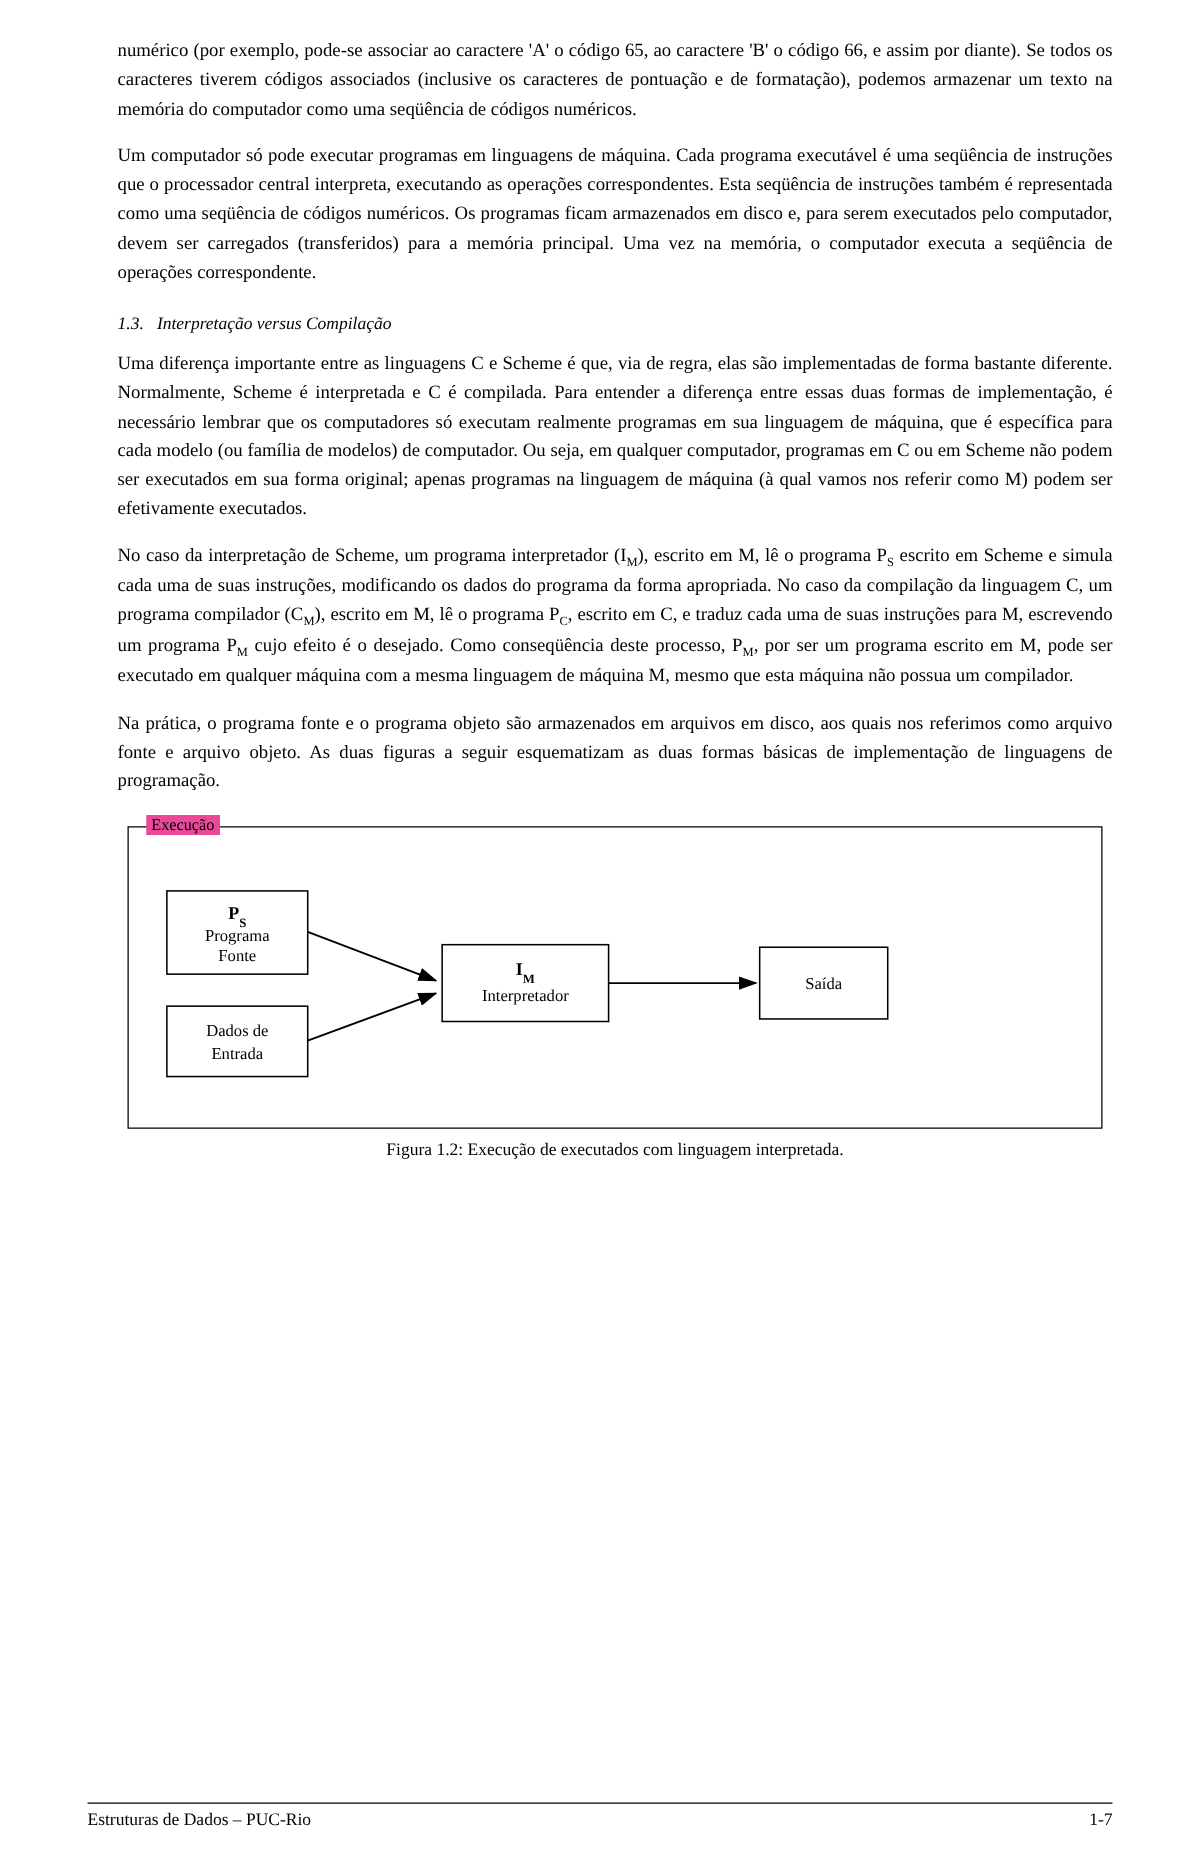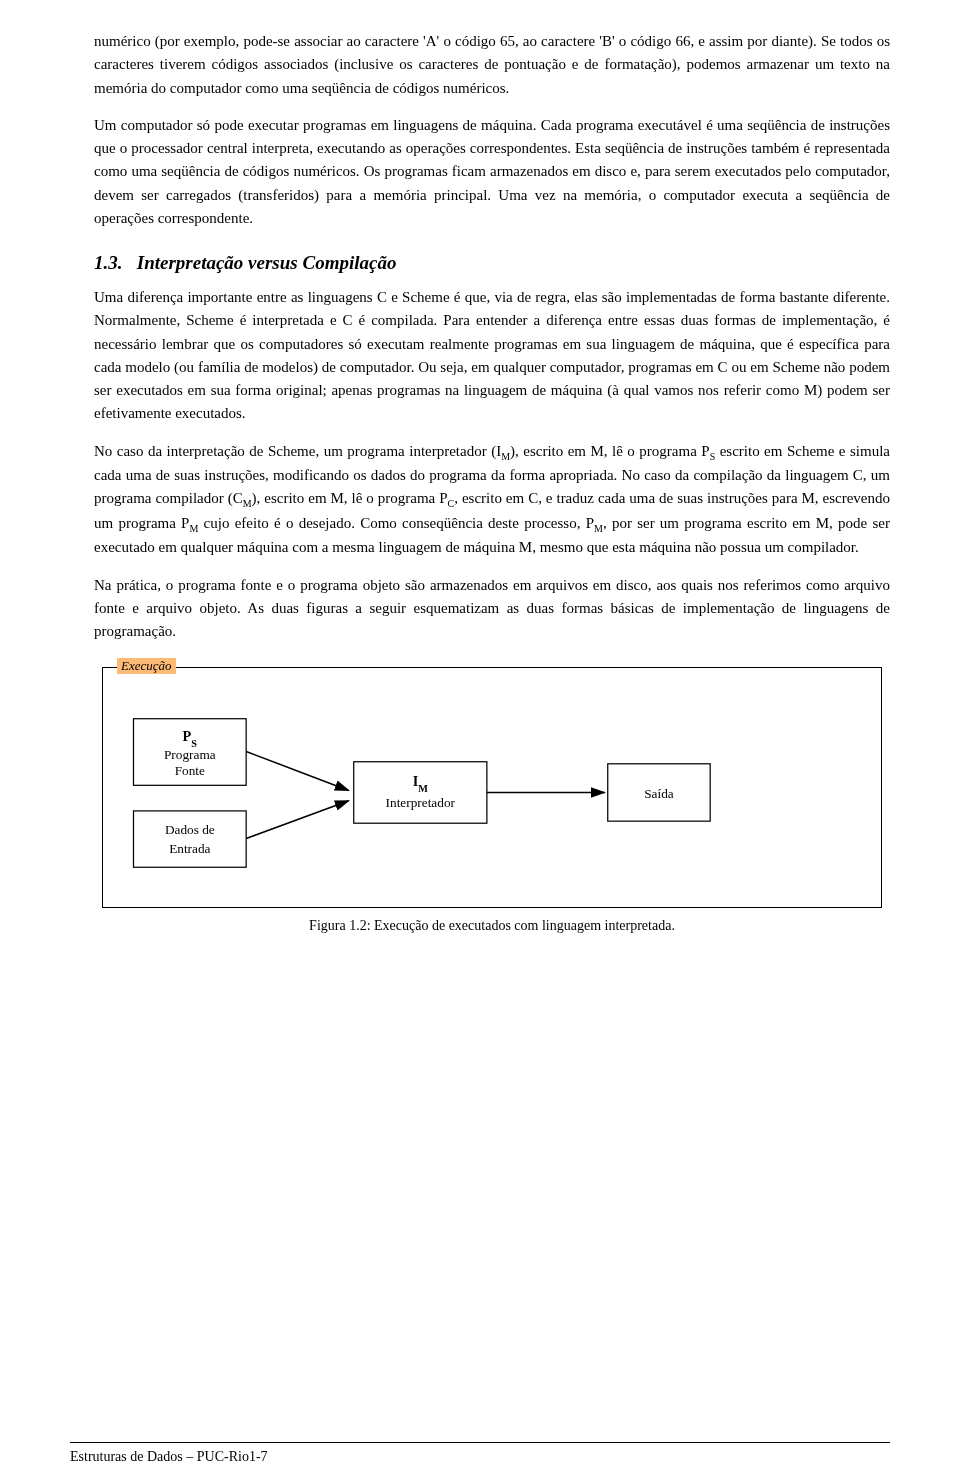--- a/index.html
+++ b/index.html
@@ -15,59 +15,59 @@
     .page {
       padding: 30px 70px 80px 70px;
       margin-left: 24px;
     }
     .main-text {
       text-align: justify;
       line-height: 1.55;
       margin-bottom: 14px;
     }
     .section-heading {
-      font-size: 19px;
-      font-weight: bold;
+      font-size: 14px;
+      font-weight: normal;
       font-style: italic;
       margin-top: 22px;
       margin-bottom: 12px;
     }
     sub {
       font-size: 10px;
       vertical-align: sub;
     }
     .diagram-container {
       border: 1px solid #000;
       margin: 24px auto 10px auto;
       width: 780px;
       min-height: 240px;
       position: relative;
       padding: 10px;
     }
     .diagram-label-execucao {
       position: absolute;
       top: -10px;
       left: 14px;
-      background: #fdba74;
+      background: #ec4899;
       padding: 0 4px;
       font-size: 13px;
-      font-style: italic;
     }
     .figure-caption {
       text-align: center;
       font-size: 14px;
       margin-top: 10px;
       margin-bottom: 20px;
     }
     .footer {
       position: absolute;
       bottom: 18px;
       left: 70px;
       right: 70px;
       display: flex;
+      justify-content: space-between;
       align-items: center;
       border-top: 1px solid #000;
       padding-top: 6px;
       font-size: 14px;
     }
     .diagram-svg {
       width: 100%;
       margin-top: 20px;
     }
   </style>

